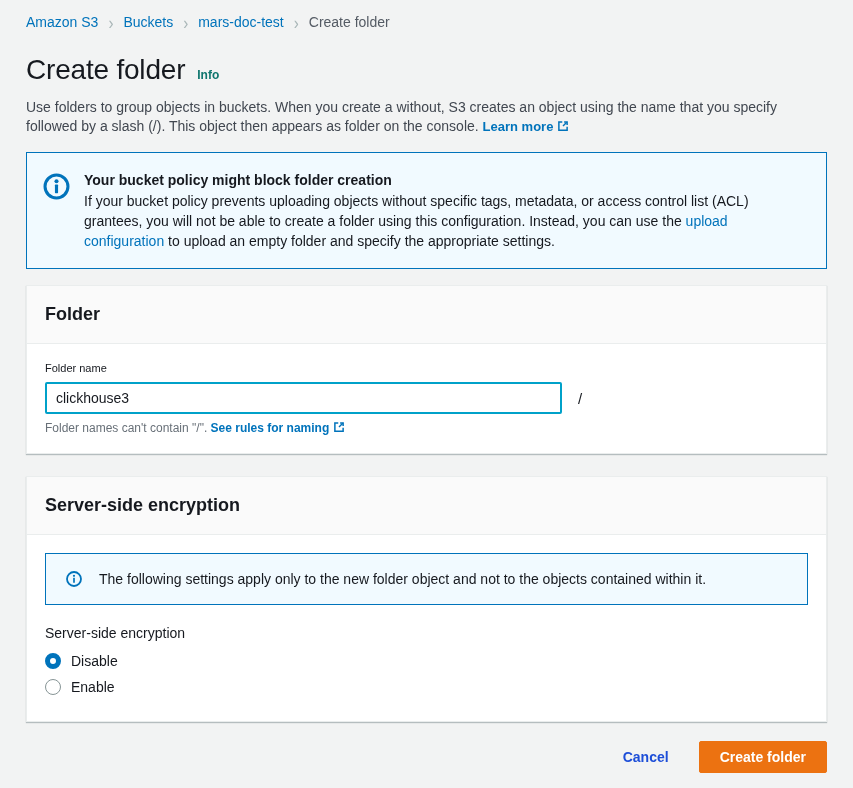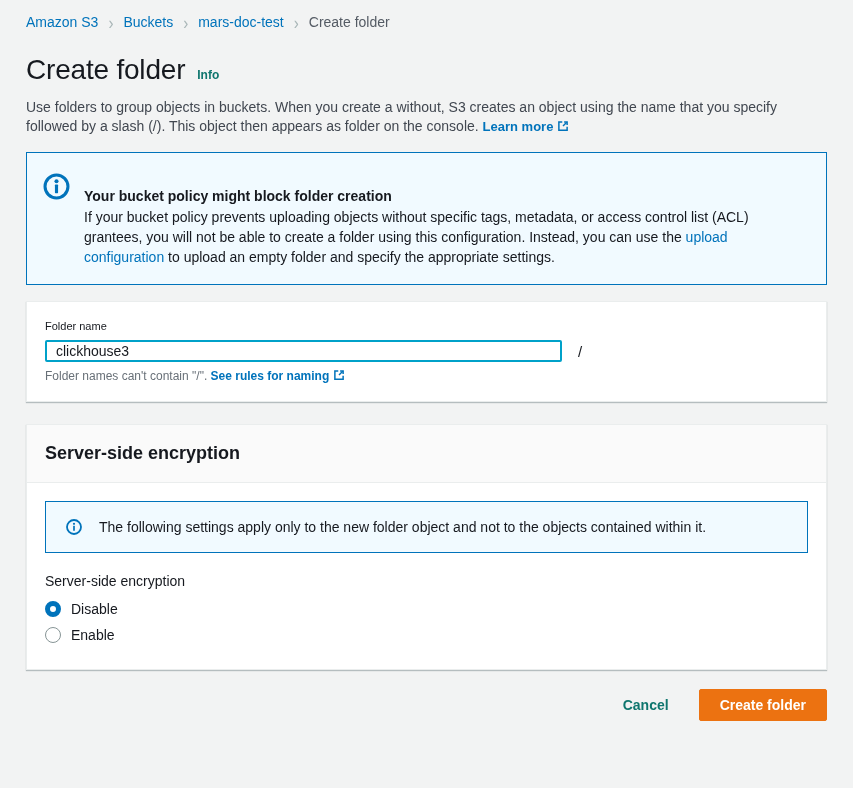--- a/index.html
+++ b/index.html
@@ -30,41 +30,41 @@
   
   .alert {
     margin-top: 16px;
     border: 1px solid #0073bb;
     background: #f1faff;
     padding: 17px 16px;
     display: flex;
     align-items: flex-start;
   }
   .alert-icon-big { width: 27px; height: 27px; flex: none; margin-right: 14px; margin-top: 3px; color: #0073bb; }
-  .alert-title { font-size: 14px; font-weight: 700; line-height: 20px; margin-top: 16px; }
+  .alert-title { font-size: 14px; font-weight: 700; line-height: 20px; }
   .alert-body { font-size: 14px; line-height: 20px; margin-top: 1px; max-width: 700px; }
   .alert-link { color: #0073bb; text-decoration: none; cursor: pointer; }
 
   
   .card {
     margin-top: 16px;
     background: #ffffff;
     border: 1px solid #eaeded;
     box-shadow: 0 1px 1px 0 rgba(0, 28, 36, 0.25);
   }
   .card.second { margin-top: 22px; }
   .card-header { background: #fafafa; border-bottom: 1px solid #eaeded; padding: 18px; }
   .card-title { font-size: 18px; font-weight: 700; margin: 0; }
   .card-body { padding: 18px; }
 
   
   .field-label { font-size: 11px; margin-bottom: 8px; }
   .input-row { display: flex; align-items: center; }
   .text-input {
-    width: 517px; height: 22px;
+    width: 517px; height: 32px;
     border: 2px solid #00a1c9; border-radius: 2px;
     padding: 4px 9px;
     font-size: 14px; font-family: inherit; color: #16191f;
     background: #fff; outline: none;
   }
   .slash-suffix { margin-left: 16px; font-size: 15px; color: #16191f; }
   .helper { margin-top: 7px; font-size: 12px; color: #687078; }
   .helper .inline-link-bold { font-size: 12px; }
 
   
@@ -82,21 +82,21 @@
   .radio-control { width: 16px; height: 16px; border-radius: 50%; background: #fff; flex: none; }
   .radio-control.checked { border: 5px solid #0073bb; }
   .radio-control.unchecked { border: 1px solid #879596; }
   .radio-label { font-size: 14px; }
   .enc-body { padding-bottom: 26px; }
 
   
   .footer { display: flex; justify-content: flex-end; align-items: center; gap: 30px; margin-top: 19px; }
   .cancel-btn {
     background: none; border: none; padding: 0;
-    font-family: inherit; font-size: 14px; font-weight: 700; color: #0f766e;
+    font-family: inherit; font-size: 14px; font-weight: 700; color: #1d4ed8;
     cursor: pointer;
   }
   .primary-btn {
     background: #ec7211; border: 1px solid #ec7211; border-radius: 2px;
     color: #ffffff; font-family: inherit; font-size: 14px; font-weight: 700;
     padding: 7px 20px; height: 32px;
     cursor: pointer;
   }
 </style>
 </head>
@@ -136,20 +136,23 @@
     </svg>
     <div>
       <div class="alert-title">Your bucket policy might block folder creation</div>
       <div class="alert-body">
         <span>If your bucket policy prevents uploading objects without specific tags, metadata, or access control list (ACL) grantees, you will not be able to create a folder using this configuration. Instead, you can use the </span><a class="alert-link">upload configuration</a><span> to upload an empty folder and specify the appropriate settings.</span>
       </div>
     </div>
   </div>
 
   <section class="card">
+    <div class="card-header">
+      <h2 class="card-title">Folder</h2>
+    </div>
     <div class="card-body">
       <div class="field-label">Folder name</div>
       <div class="input-row">
         <input class="text-input" type="text" value="clickhouse3" style="">
         <span class="slash-suffix">/</span>
       </div>
       <div class="helper">
         <span>Folder names can't contain "/". </span><a class="inline-link-bold"><span>See rules for naming</span><svg class="ext-icon" viewBox="0 0 16 16">
               <path d="M13.5 9v4.5H2.5V2.5H7" fill="none" stroke="#0073bb" stroke-width="2"></path>
               <path d="M9.5 2.5H13.5V6.5" fill="none" stroke="#0073bb" stroke-width="2"></path>

